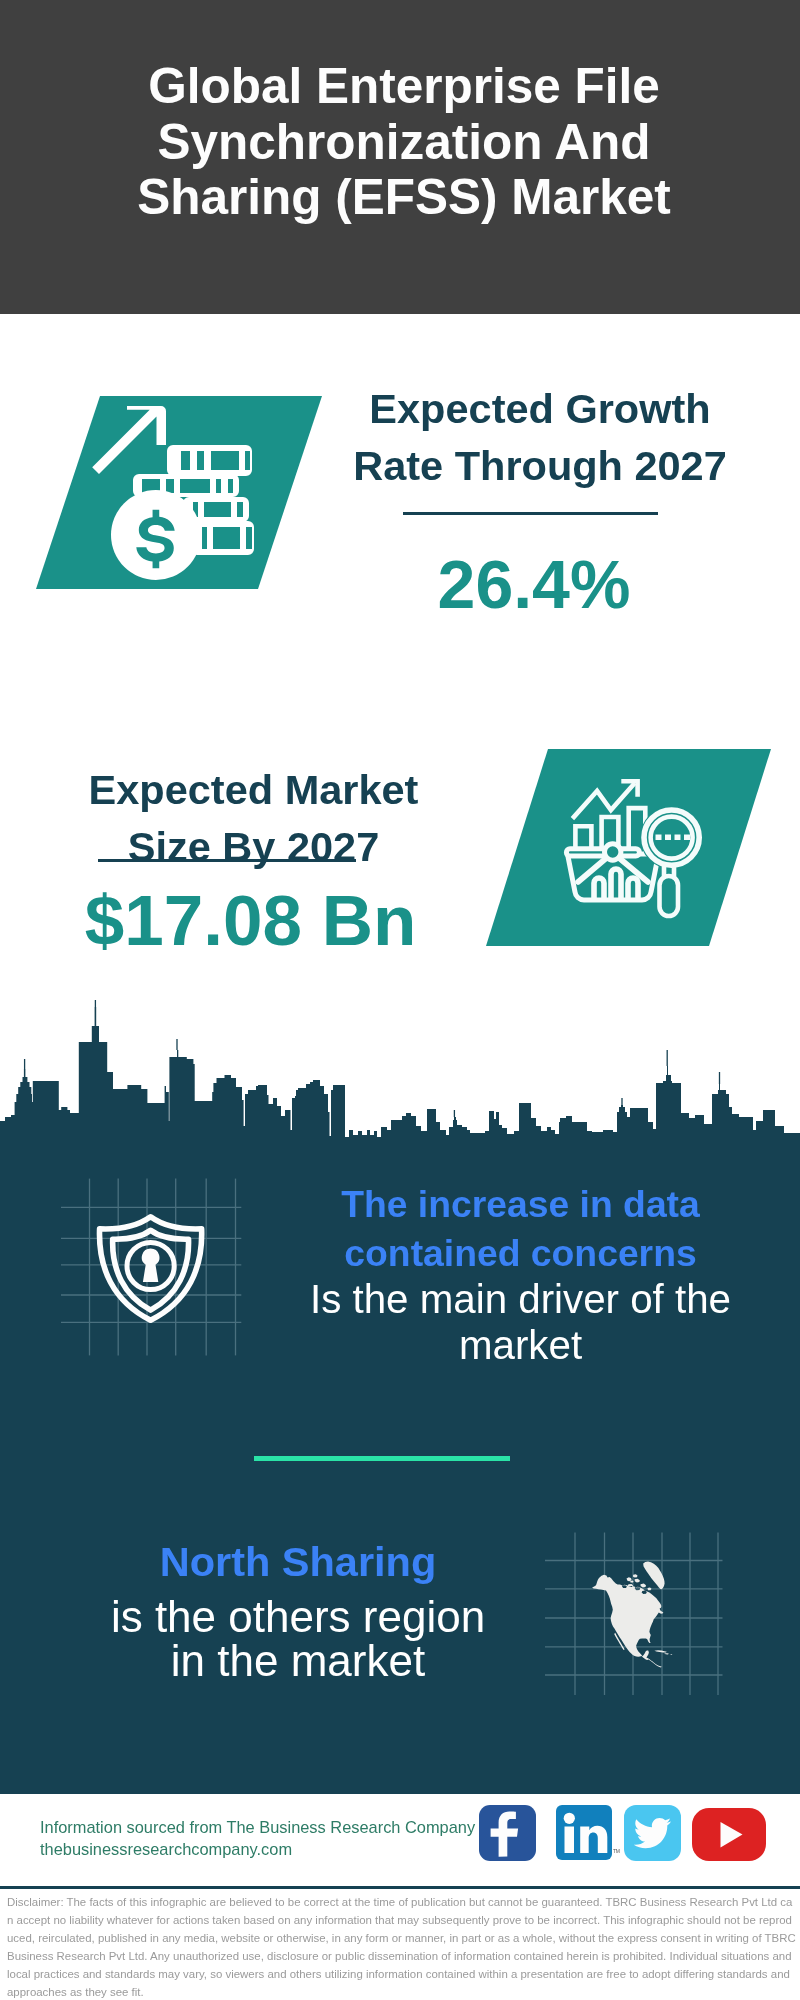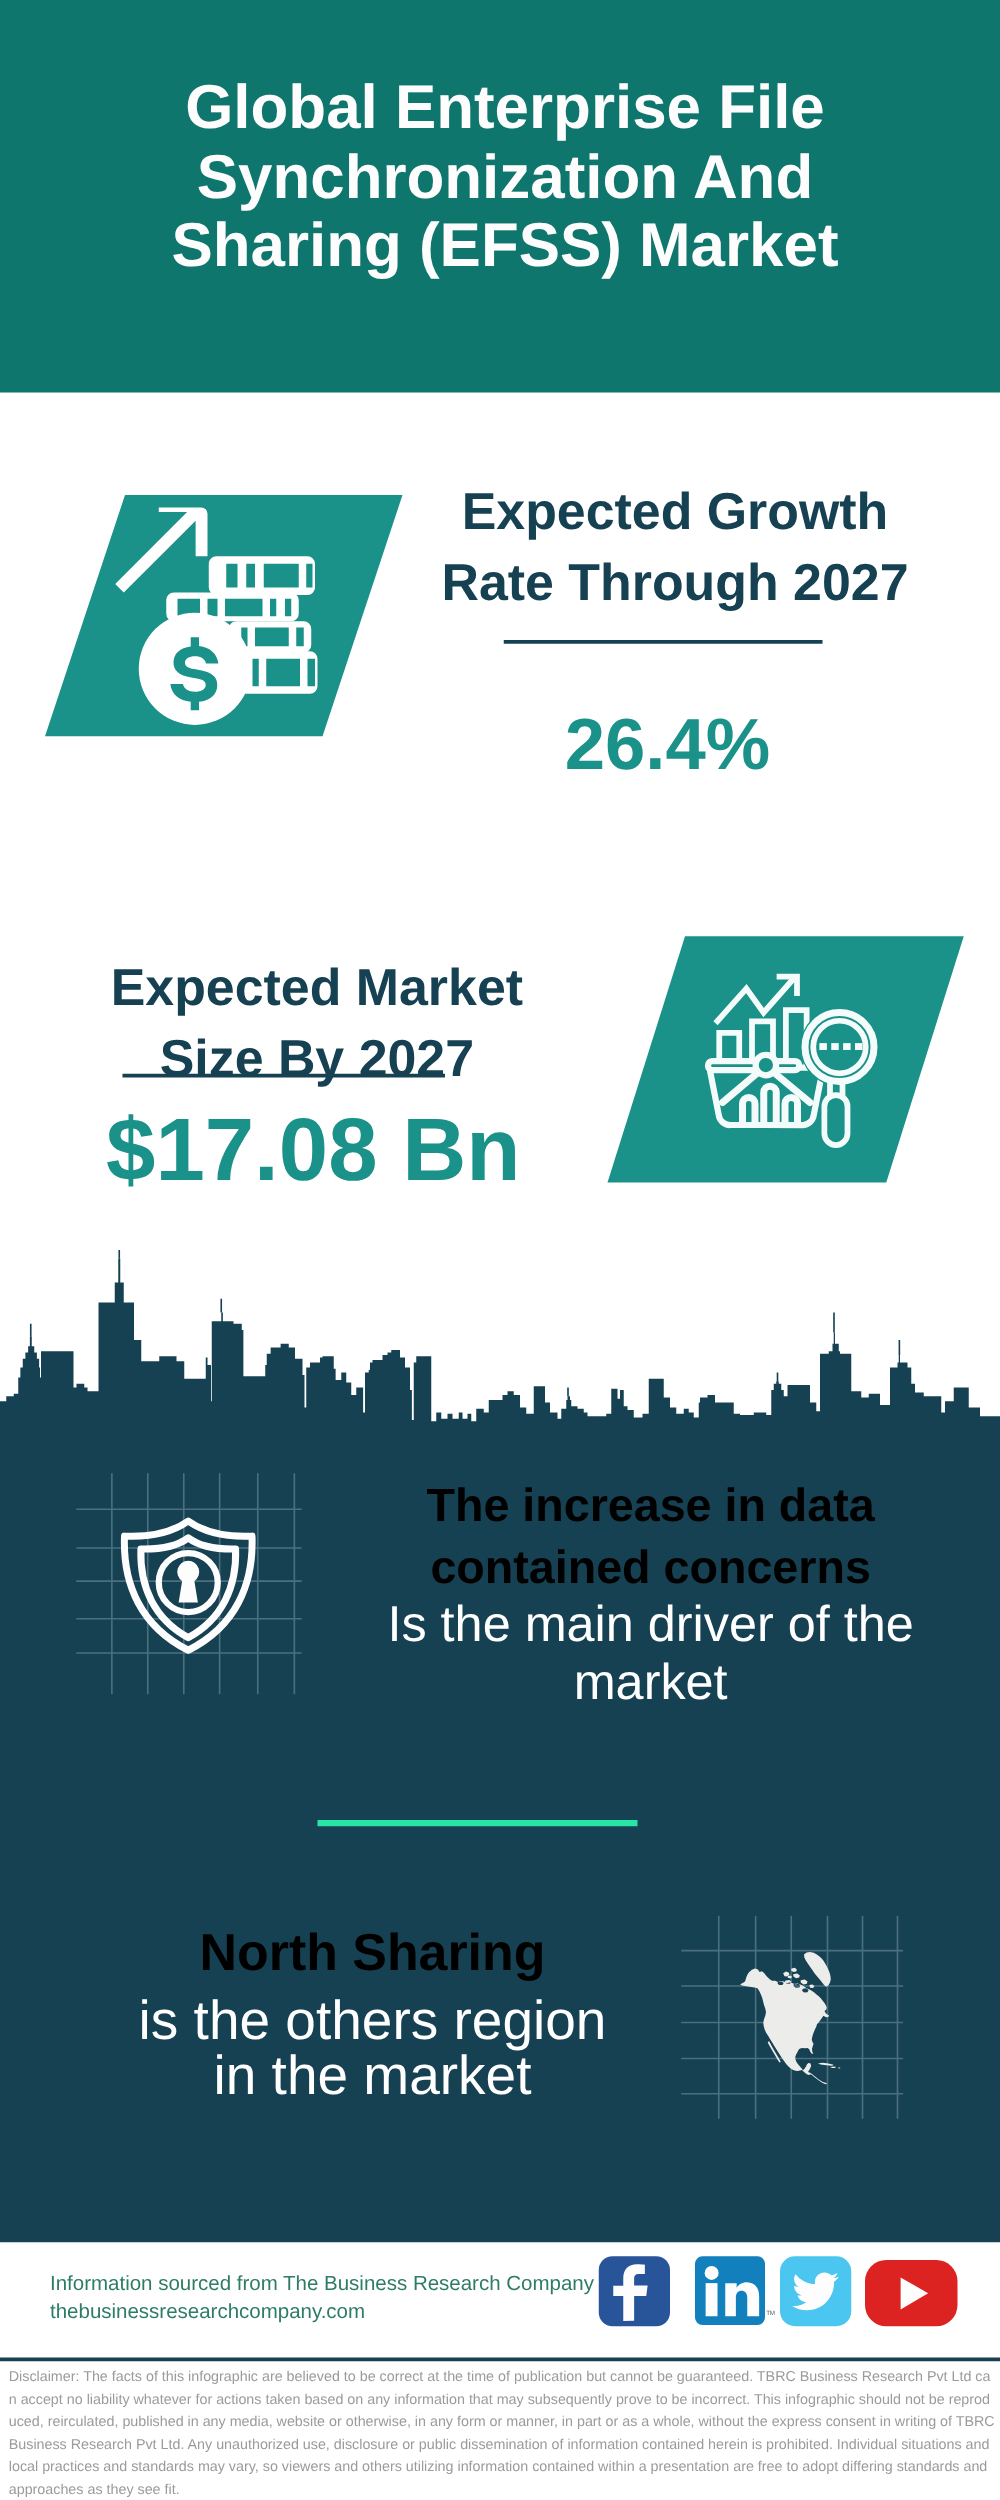--- a/index.html
+++ b/index.html
@@ -1,42 +1,42 @@
 <!DOCTYPE html>
 <html><head>
 <meta charset="utf-8">
 <title>Global Enterprise File Synchronization And Sharing (EFSS) Market</title>
 <style>
   html,body{margin:0;padding:0;}
   body{width:800px;height:2000px;background:#ffffff;font-family:"Liberation Sans",sans-serif;overflow:hidden;}
   .page{position:relative;width:800px;height:2000px;overflow:hidden;background:#fff;}
 
   
-  .header{position:absolute;left:0;top:0;width:800px;height:314px;background:#0f766e;}
+  .header{position:absolute;left:0;top:0;width:800px;height:314px;background:#404040;}
   .header-title{position:absolute;left:4px;top:58px;width:800px;text-align:center;
     color:#fdfdfd;font-size:49.5px;font-weight:bold;line-height:55.5px;}
   .header-title div{white-space:nowrap;}
 
   
   .stat-label{position:absolute;color:#164152;font-size:41.5px;font-weight:bold;
     line-height:57.3px;text-align:center;}
   .stat-label div{white-space:nowrap;}
   .stat-rule{position:absolute;height:3.5px;background:#164152;}
   .stat-value{position:absolute;color:#1a9189;font-weight:bold;
     text-align:center;white-space:nowrap;}
 
   .para{position:absolute;}
   .para svg{display:block;}
 
   
   .darkbody{position:absolute;left:0;top:1140px;width:800px;height:654px;background:#164152;}
   .skyline{position:absolute;left:0;width:800px;}
   .grid-svg{position:absolute;}
 
-  .hl{color:#000000;font-weight:bold;font-size:37.3px;line-height:50.5px;}
+  .hl{color:#3b82f6;font-weight:bold;font-size:37.3px;line-height:50.5px;}
   .msg span:nth-child(2).hl{line-height:47.6px;}
   .msg{position:absolute;text-align:center;color:#fff;font-size:40.3px;line-height:46px;}
   .msg span{display:block;white-space:nowrap;}
   .msg.msg2{font-size:44px;line-height:44px;}
   .msg.msg2 .hl{font-size:41.5px;line-height:56px;}
   .msg.msg2 span:nth-child(2){margin-top:5px;}
 
   .divider{position:absolute;height:4.6px;background:#2ae3a7;}
 
   
@@ -98,21 +98,21 @@
         </g>
       </g>
     </svg>
   </div>
 
   <div class="stat-label" style="left:340px;top:380px;width:400px;">
     <div>Expected Growth</div>
     <div>Rate Through 2027</div>
   </div>
   <div class="stat-rule" style="left:403px;top:511.5px;width:255px;"></div>
-  <div class="stat-value" style="left:334px;top:546px;width:400px;font-size:58px;line-height:100px;">26.4%</div>
+  <div class="stat-value" style="left:334px;top:534px;width:400px;font-size:68px;line-height:100px;">26.4%</div>
 
   <div class="stat-label" style="left:53.5px;top:724.5px;width:400px;margin-top:36px;">
     <div>Expected Market</div>
     <div>Size By 2027</div>
   </div>
   <div class="stat-rule" style="left:98px;top:858.5px;width:258px;"></div>
   <div class="stat-value" style="left:50.6px;top:881.6px;width:400px;font-size:71px;line-height:78px;">$17.08 Bn</div>
 
   <div class="para" style="left:480px;top:745px;width:300px;height:210px;">
     <svg width="300" height="210" viewBox="0 0 300 210">

